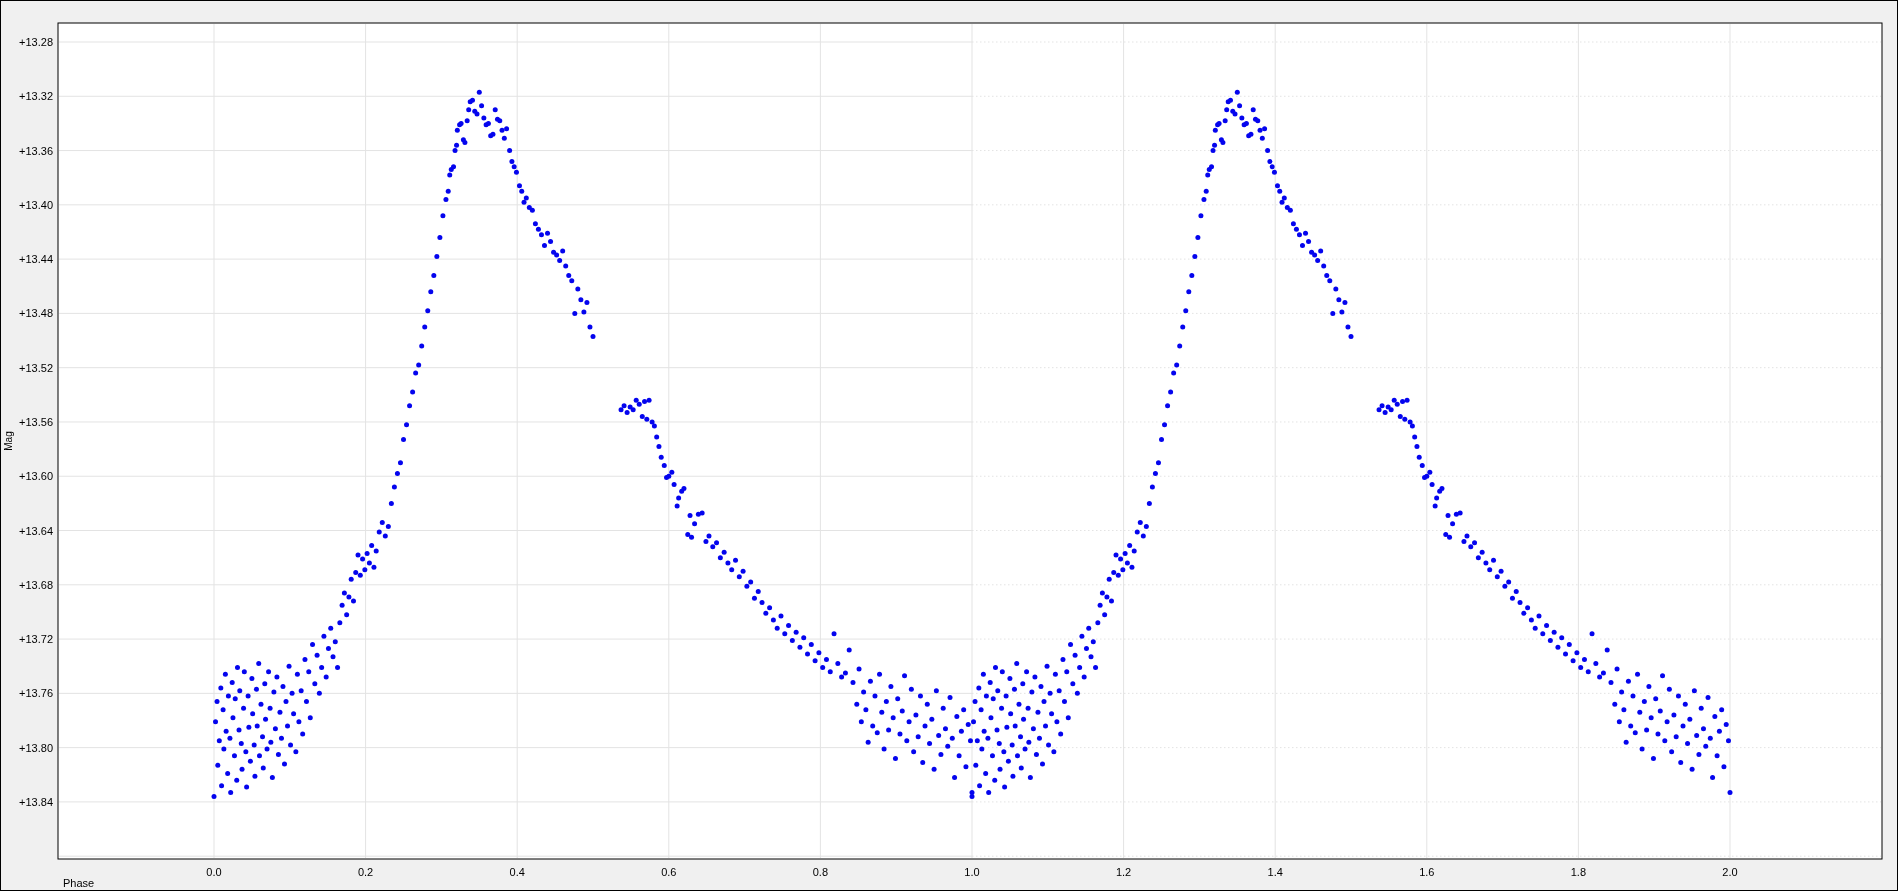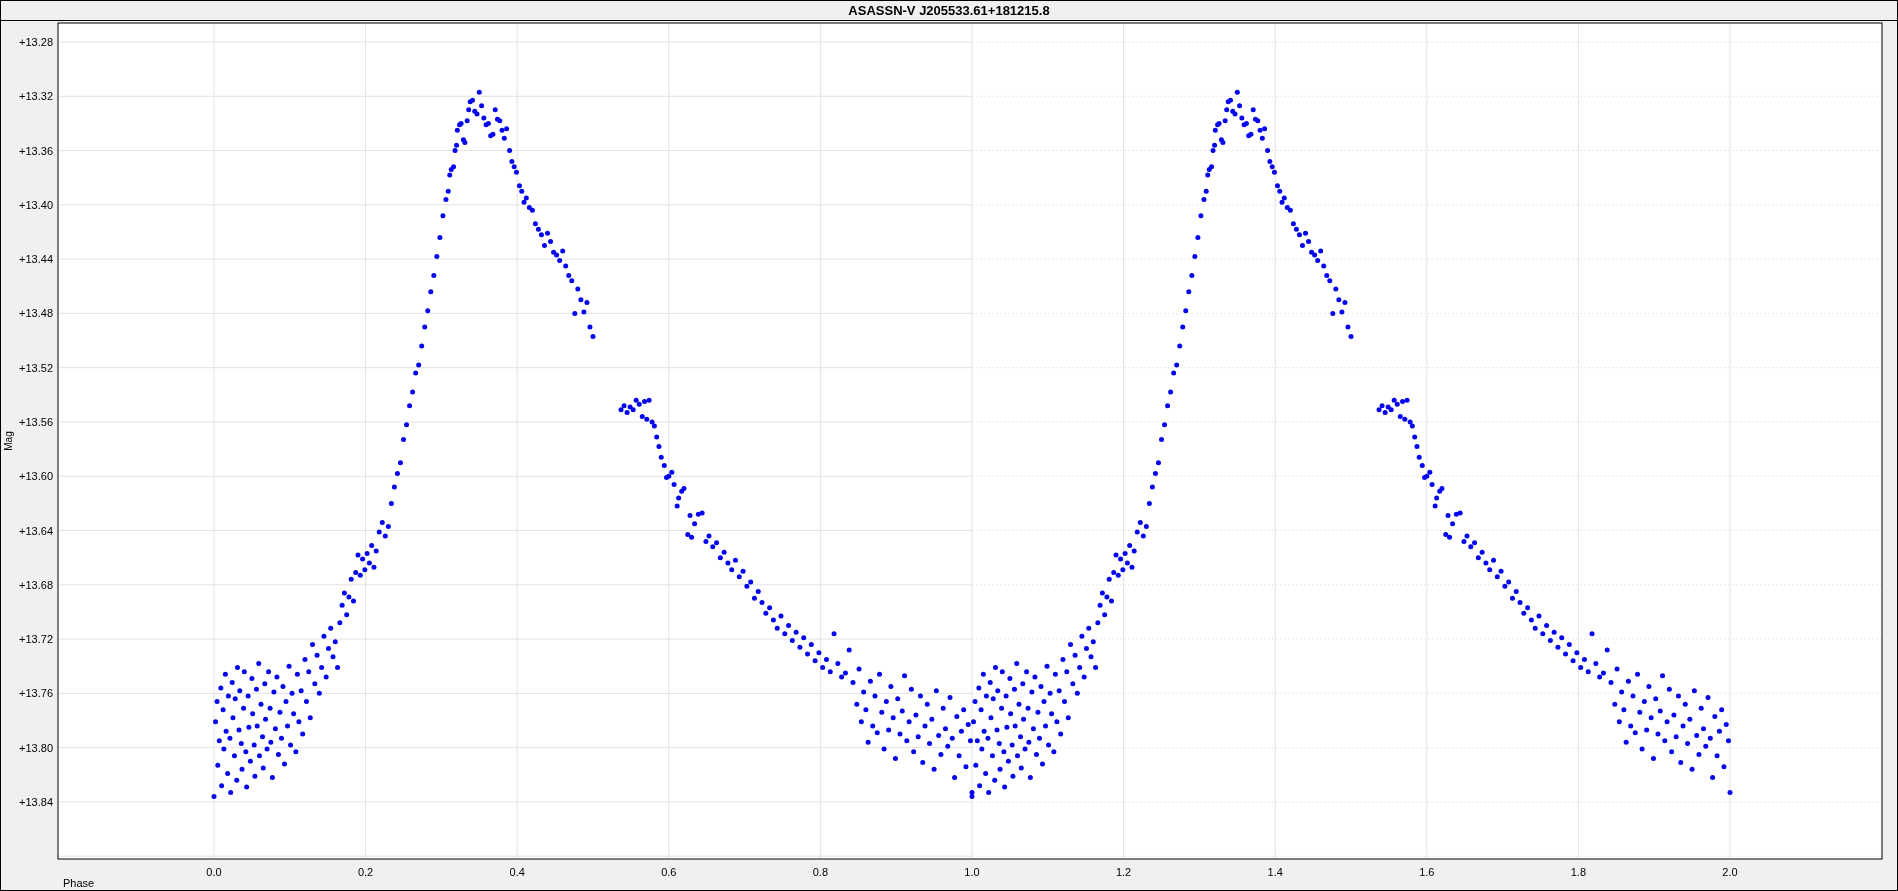--- a/index.html
+++ b/index.html
@@ -21,21 +21,20 @@
     line-height:19px;
     z-index:2;
   }
   #plot-svg{position:absolute;left:0;top:0;z-index:1;}
   text{font-family:"Liberation Sans",sans-serif;}
 </style>
 </head>
 <body>
 
 <div id="app">
-  <div id="title-bar">ASASSN-V J205533.61+181215.8</div>
   <svg id="plot-svg" width="1898" height="891">
       <rect x="57" y="22" width="1824" height="836" fill="#ffffff"></rect>
       <line x1="213" y1="23" x2="213" y2="857" stroke="#e3e3e3" stroke-width="1"></line>
       <line x1="364.6" y1="23" x2="364.6" y2="857" stroke="#e3e3e3" stroke-width="1"></line>
       <line x1="516.2" y1="23" x2="516.2" y2="857" stroke="#e3e3e3" stroke-width="1"></line>
       <line x1="667.8" y1="23" x2="667.8" y2="857" stroke="#e3e3e3" stroke-width="1"></line>
       <line x1="819.4" y1="23" x2="819.4" y2="857" stroke="#e3e3e3" stroke-width="1"></line>
       <line x1="971" y1="23" x2="971" y2="857" stroke="#e3e3e3" stroke-width="1"></line>
       <line x1="1122.6" y1="23" x2="1122.6" y2="857" stroke="#e3e3e3" stroke-width="1"></line>
       <line x1="1274.2" y1="23" x2="1274.2" y2="857" stroke="#e3e3e3" stroke-width="1"></line>

